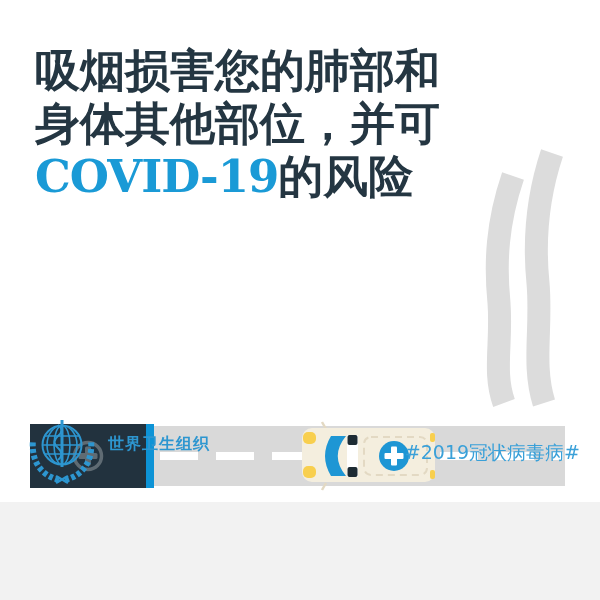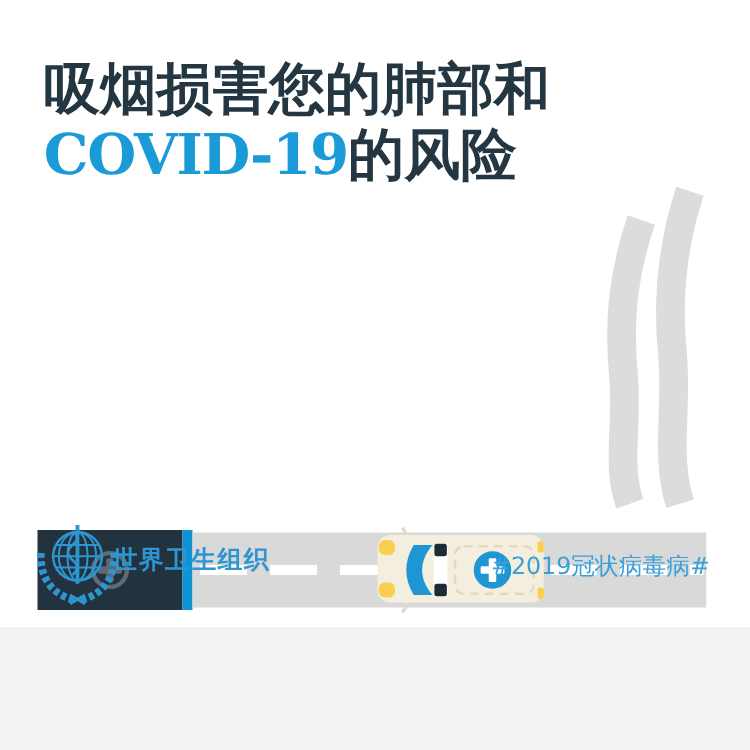--- a/index.html
+++ b/index.html
@@ -94,39 +94,40 @@
   .amb-dark   { fill: var(--amb_dark); }
   .amb-cross  { fill: #ffffff; }
   .amb-mirror { stroke: var(--amb_tan); stroke-width: 2.5; }
   .amb-roofline { fill: none; stroke: var(--amb_tan); stroke-width: 2; stroke-dasharray: 7 5; }
 
   
   .footer { position: absolute; left: 0; bottom: 0; width: 600px; height: 95px; }
   .who-logo { position: absolute; left: 26px; top: 8px; width: 72px; height: 70px; }
   .who-stroke { stroke: var(--who_blue); }
   .who-name {
-    position: absolute; left: 90px; top: 27px;
+    position: absolute; left: 108px; top: 27px;
     color: var(--who_blue);
-    font-size: 20px; font-weight: 700; letter-spacing: 1px;
+    font-size: 16px; font-weight: 700; letter-spacing: 1px;
     white-space: nowrap;
   }
   .hashtag {
-    position: absolute; right: 32px; top: 33px;
+    position: absolute; right: 20px; top: 33px;
     color: var(--hashtag_blue);
     font-size: 19px; font-weight: 500;
     white-space: nowrap;
   }
 </style>
 </head>
 <body>
 
 <div class="poster">
 
   <div class="headline">
     <div class="hl-line">吸烟损害您的肺部和</div>
+    <div class="hl-line">身体其他部位，并可</div>
     <div class="hl-line"><span class="covid">COVID-19</span><span>的风险</span></div>
   </div>
 
   <svg class="smoke" viewBox="0 0 104 268" aria-hidden="true">
     <path class="wisp" d="M 40,33 C 24,80 22,120 26,160 C 29,200 20,230 31,260"></path>
     <path class="wisp" d="M 79,10 C 63,58 61,100 65,140 C 69,185 59,222 71,260"></path>
   </svg>
 
   <div class="cig-filter">
     <svg class="cross-badge" viewBox="0 0 40 40" aria-hidden="true">

